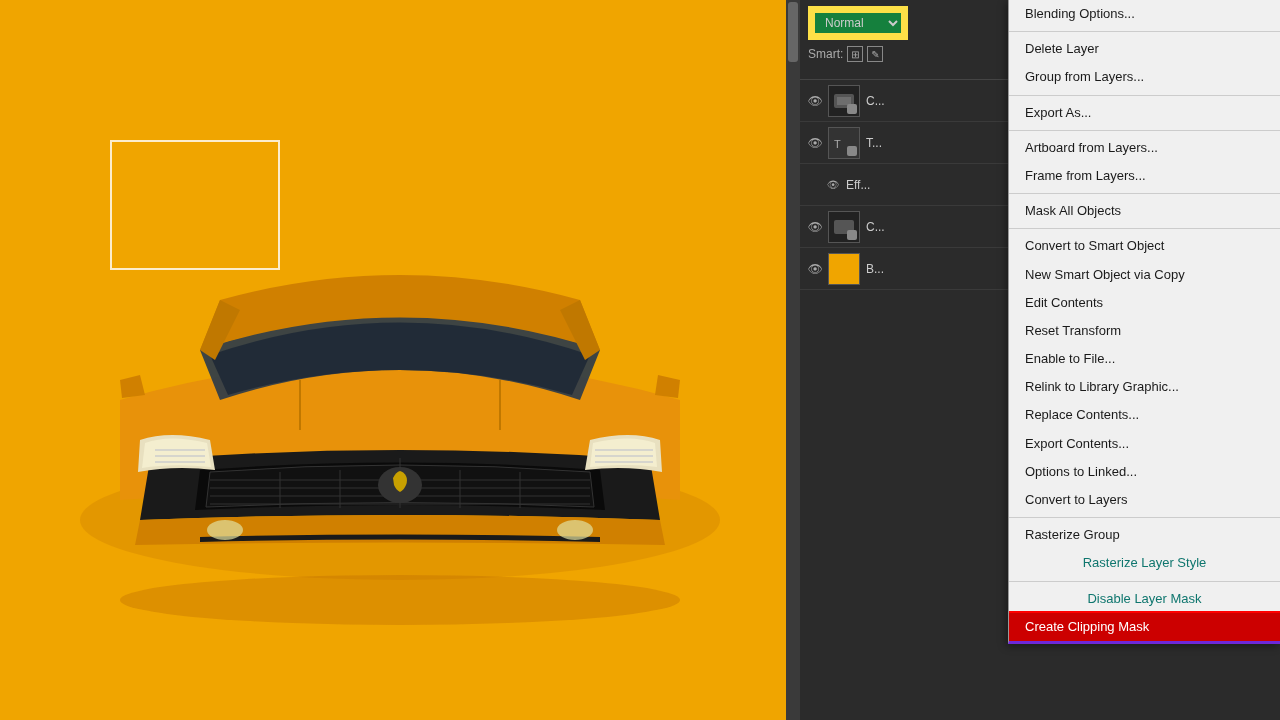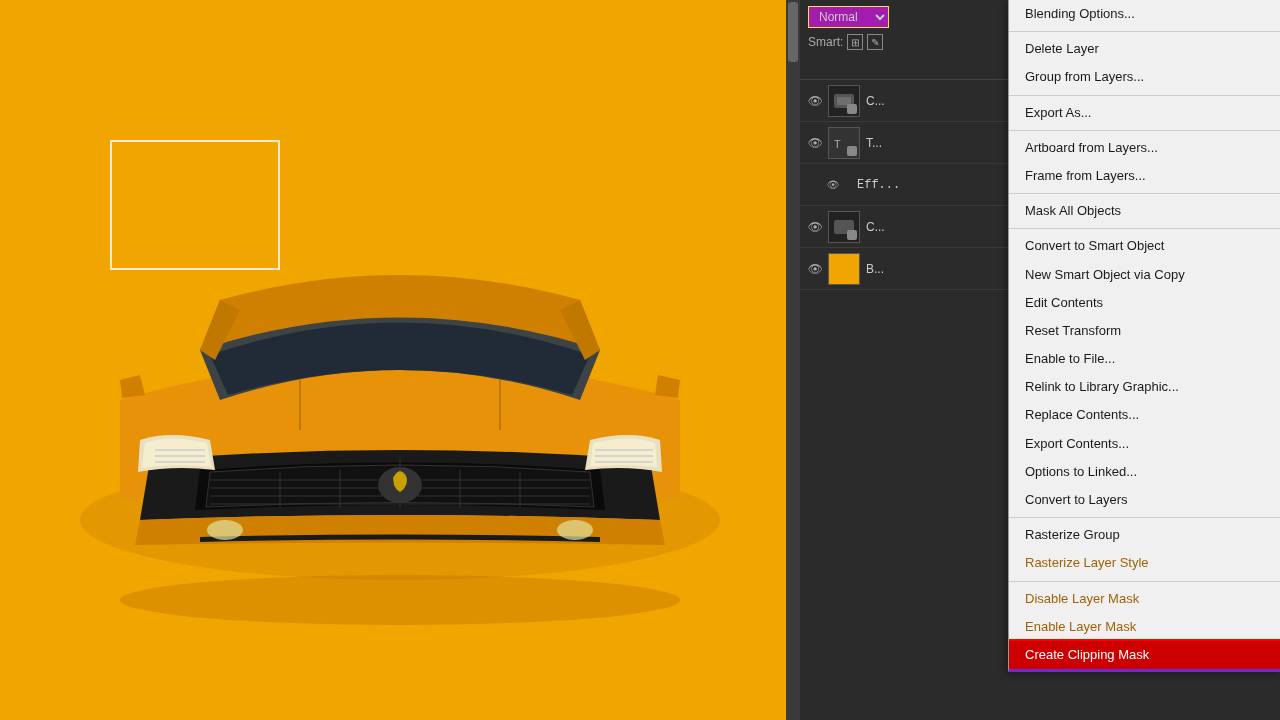--- a/index.html
+++ b/index.html
@@ -81,26 +81,26 @@
     }
 
     .layers-mode-row {
       display: flex;
       align-items: center;
       gap: 6px;
       margin-bottom: 6px;
     }
 
     .mode-dropdown {
-      background: #a21caf;
-      border: 1px solid #fde047;
+      background: #15803d;
+      border: 7px solid #fde047;
       color: #ccc;
       padding: 2px 6px;
       font-size: 12px;
-      width: 81px;
+      width: 100px;
     }
 
     .lock-row {
       display: flex;
       align-items: center;
       gap: 4px;
       font-size: 12px;
       color: #aaa;
     }
 
@@ -186,22 +186,23 @@
     .menu-item {
       padding: 5px 16px;
       font-size: 13px;
       color: #1a1a1a;
       cursor: pointer;
       white-space: nowrap;
       line-height: 1.4;
     }
 
     .menu-item.disabled {
-      color: #a16207;
+      color: #0f766e;
       cursor: default;
+      text-align: center;
     }
 
     .menu-item.highlighted {
       background: #c00;
       color: #fff;
       outline: 2px solid #f00;
     }
 
     .menu-separator {
       height: 1px;
@@ -340,21 +341,21 @@
             <rect width="30" height="30" fill="#333"></rect>
             <text x="5" y="20" fill="#aaa" font-size="11">T</text>
           </svg>
         <div class="smart-badge"></div>
       </div>
       <span class="layer-name">T...</span>
     </div>
 
     <div class="layer-item" style="padding-left:24px;">
       <div class="layer-eye" style="font-size:10px;">👁</div>
-      <span class="layer-name" style="margin-left:11px;font-family:Liberation Mono, monospace;">Eff...</span>
+      <span class="layer-name" style="margin-left:0;">Eff...</span>
     </div>
 
     <div class="layer-item">
       <div class="layer-eye">👁</div>
       <div class="layer-thumb car-thumb" style="position:relative;">
         <svg width="30" height="30">
             <rect width="30" height="30" fill="#222"></rect>
             <rect x="5" y="8" width="20" height="14" rx="2" fill="#555"></rect>
           </svg>
         <div class="smart-badge"></div>
@@ -394,17 +395,16 @@
     <div class="menu-item">Relink to Library Graphic...</div>
     <div class="menu-item">Replace Contents...</div>
     <div class="menu-item">Export Contents...</div>
     <div class="menu-item">Options to Linked...</div>
     <div class="menu-item">Convert to Layers</div>
     <div class="menu-separator"></div>
     <div class="menu-item">Rasterize Group</div>
     <div class="menu-item disabled">Rasterize Layer Style</div>
     <div class="menu-separator"></div>
     <div class="menu-item disabled">Disable Layer Mask</div>
-    <div class="menu-item disabled">Enable Layer Mask</div>
     <div class="menu-item highlighted">Create Clipping Mask</div>
 
   </div>
 </div>
 
 </body></html>

